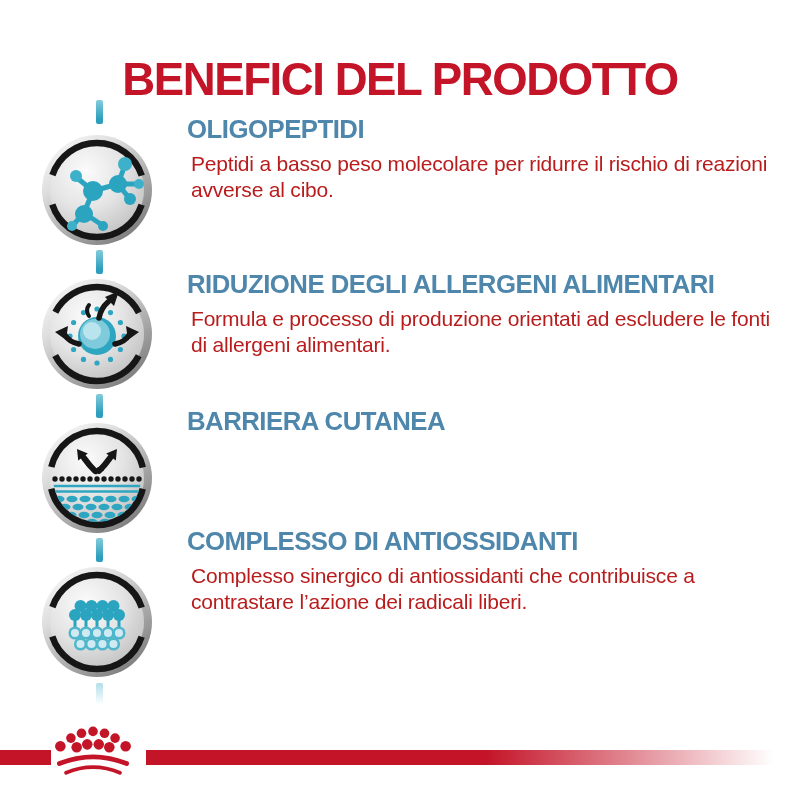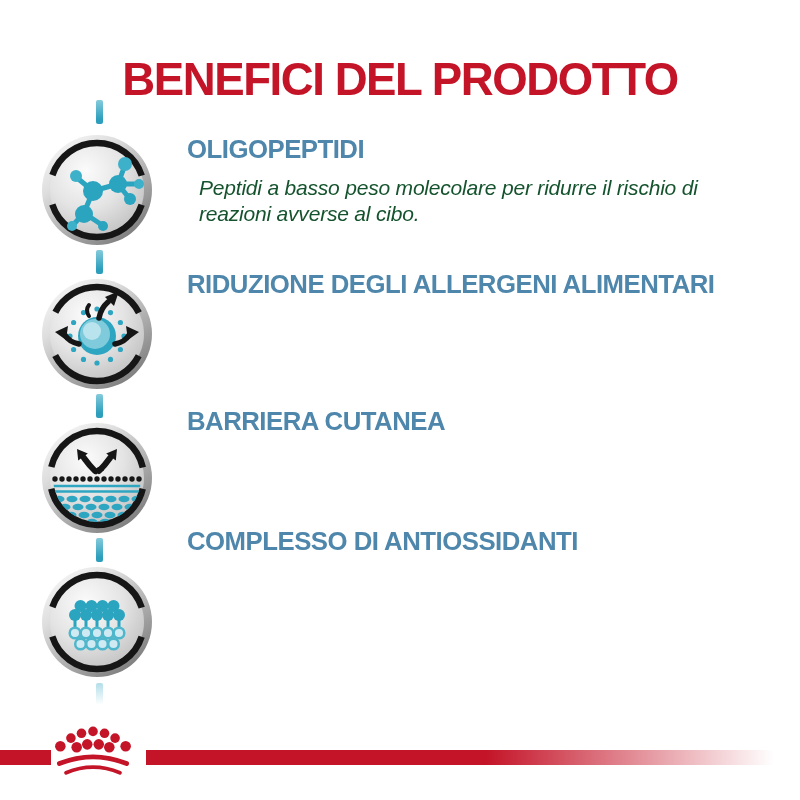--- a/index.html
+++ b/index.html
@@ -14,27 +14,27 @@
   }
   .dash{
     position:absolute;left:96px;width:7px;height:24px;border-radius:2px;
     background:linear-gradient(to bottom,#85cbdc 0%,#2d9fbd 80%);
   }
   .dash.d1{top:100px}.dash.d2{top:250px}.dash.d3{top:394px}.dash.d4{top:538px}
   .dash.d5{top:683px;height:22px;opacity:.6;background:linear-gradient(to bottom,#7fc8da 0%,rgba(127,200,218,0) 100%)}
   .icon-badge{position:absolute;left:41px;width:112px;height:112px;}
   .ib1{top:134px}.ib2{top:278px}.ib3{top:422px}.ib4{top:566px}
   .section-text{position:absolute;left:187px;width:592px;}
-  .st1{top:136px}.st2{top:271px}.st3{top:408px}.st4{top:528px}
+  .st1{top:116px}.st2{top:271px}.st3{top:408px}.st4{top:528px}
   .section-heading{
     font-size:26px;font-weight:bold;color:#4e87ab;letter-spacing:-.5px;
     line-height:1.05;margin:0 0 8px 0;transform-origin:left;transform:scaleX(.99);
   }
   .section-desc{
-    font-size:21px;color:#14532d;line-height:1.24;letter-spacing:-.2px;margin:12px;font-style:italic;
+    font-size:21px;color:#b91c1c;line-height:1.24;letter-spacing:-.2px;margin:4px;
   }
   .stripe{position:absolute;height:15px;top:750px;background:#c41428;}
   .stripe-left{left:0;width:51px;}
   .stripe-right{
     left:146px;width:654px;
     background:linear-gradient(to right,#c41428 0%,#c41428 52%,rgba(196,20,40,0) 96%);
   }
   .crown{position:absolute;left:45px;top:726px;width:96px;height:54px;}
   svg{display:block}
 </style>
@@ -233,26 +233,28 @@
     </g>
   </svg>
 </div>
 
 <div class="section-text st1">
   <div class="section-heading">OLIGOPEPTIDI</div>
   <p class="section-desc">Peptidi a basso peso molecolare per ridurre il rischio di reazioni avverse al cibo.</p>
 </div>
 <div class="section-text st2">
   <div class="section-heading">RIDUZIONE DEGLI ALLERGENI ALIMENTARI</div>
+  <p class="section-desc">Formula e processo di produzione orientati ad escludere le fonti di allergeni alimentari.</p>
 </div>
 <div class="section-text st3">
   <div class="section-heading">BARRIERA CUTANEA</div>
 </div>
 <div class="section-text st4">
   <div class="section-heading">COMPLESSO DI ANTIOSSIDANTI</div>
+  <p class="section-desc">Complesso sinergico di antiossidanti che contribuisce a contrastare l’azione dei radicali liberi.</p>
 </div>
 
 <div class="stripe stripe-left"></div>
 <div class="stripe stripe-right"></div>
 <svg class="crown" viewBox="0 0 100 56">
   <g fill="#c41428">
     <circle cx="50" cy="5.5" r="5"></circle>
     <circle cx="38" cy="7.5" r="5"></circle>
       <circle cx="62" cy="7.5" r="5"></circle>
     <circle cx="27" cy="12.5" r="5"></circle>

